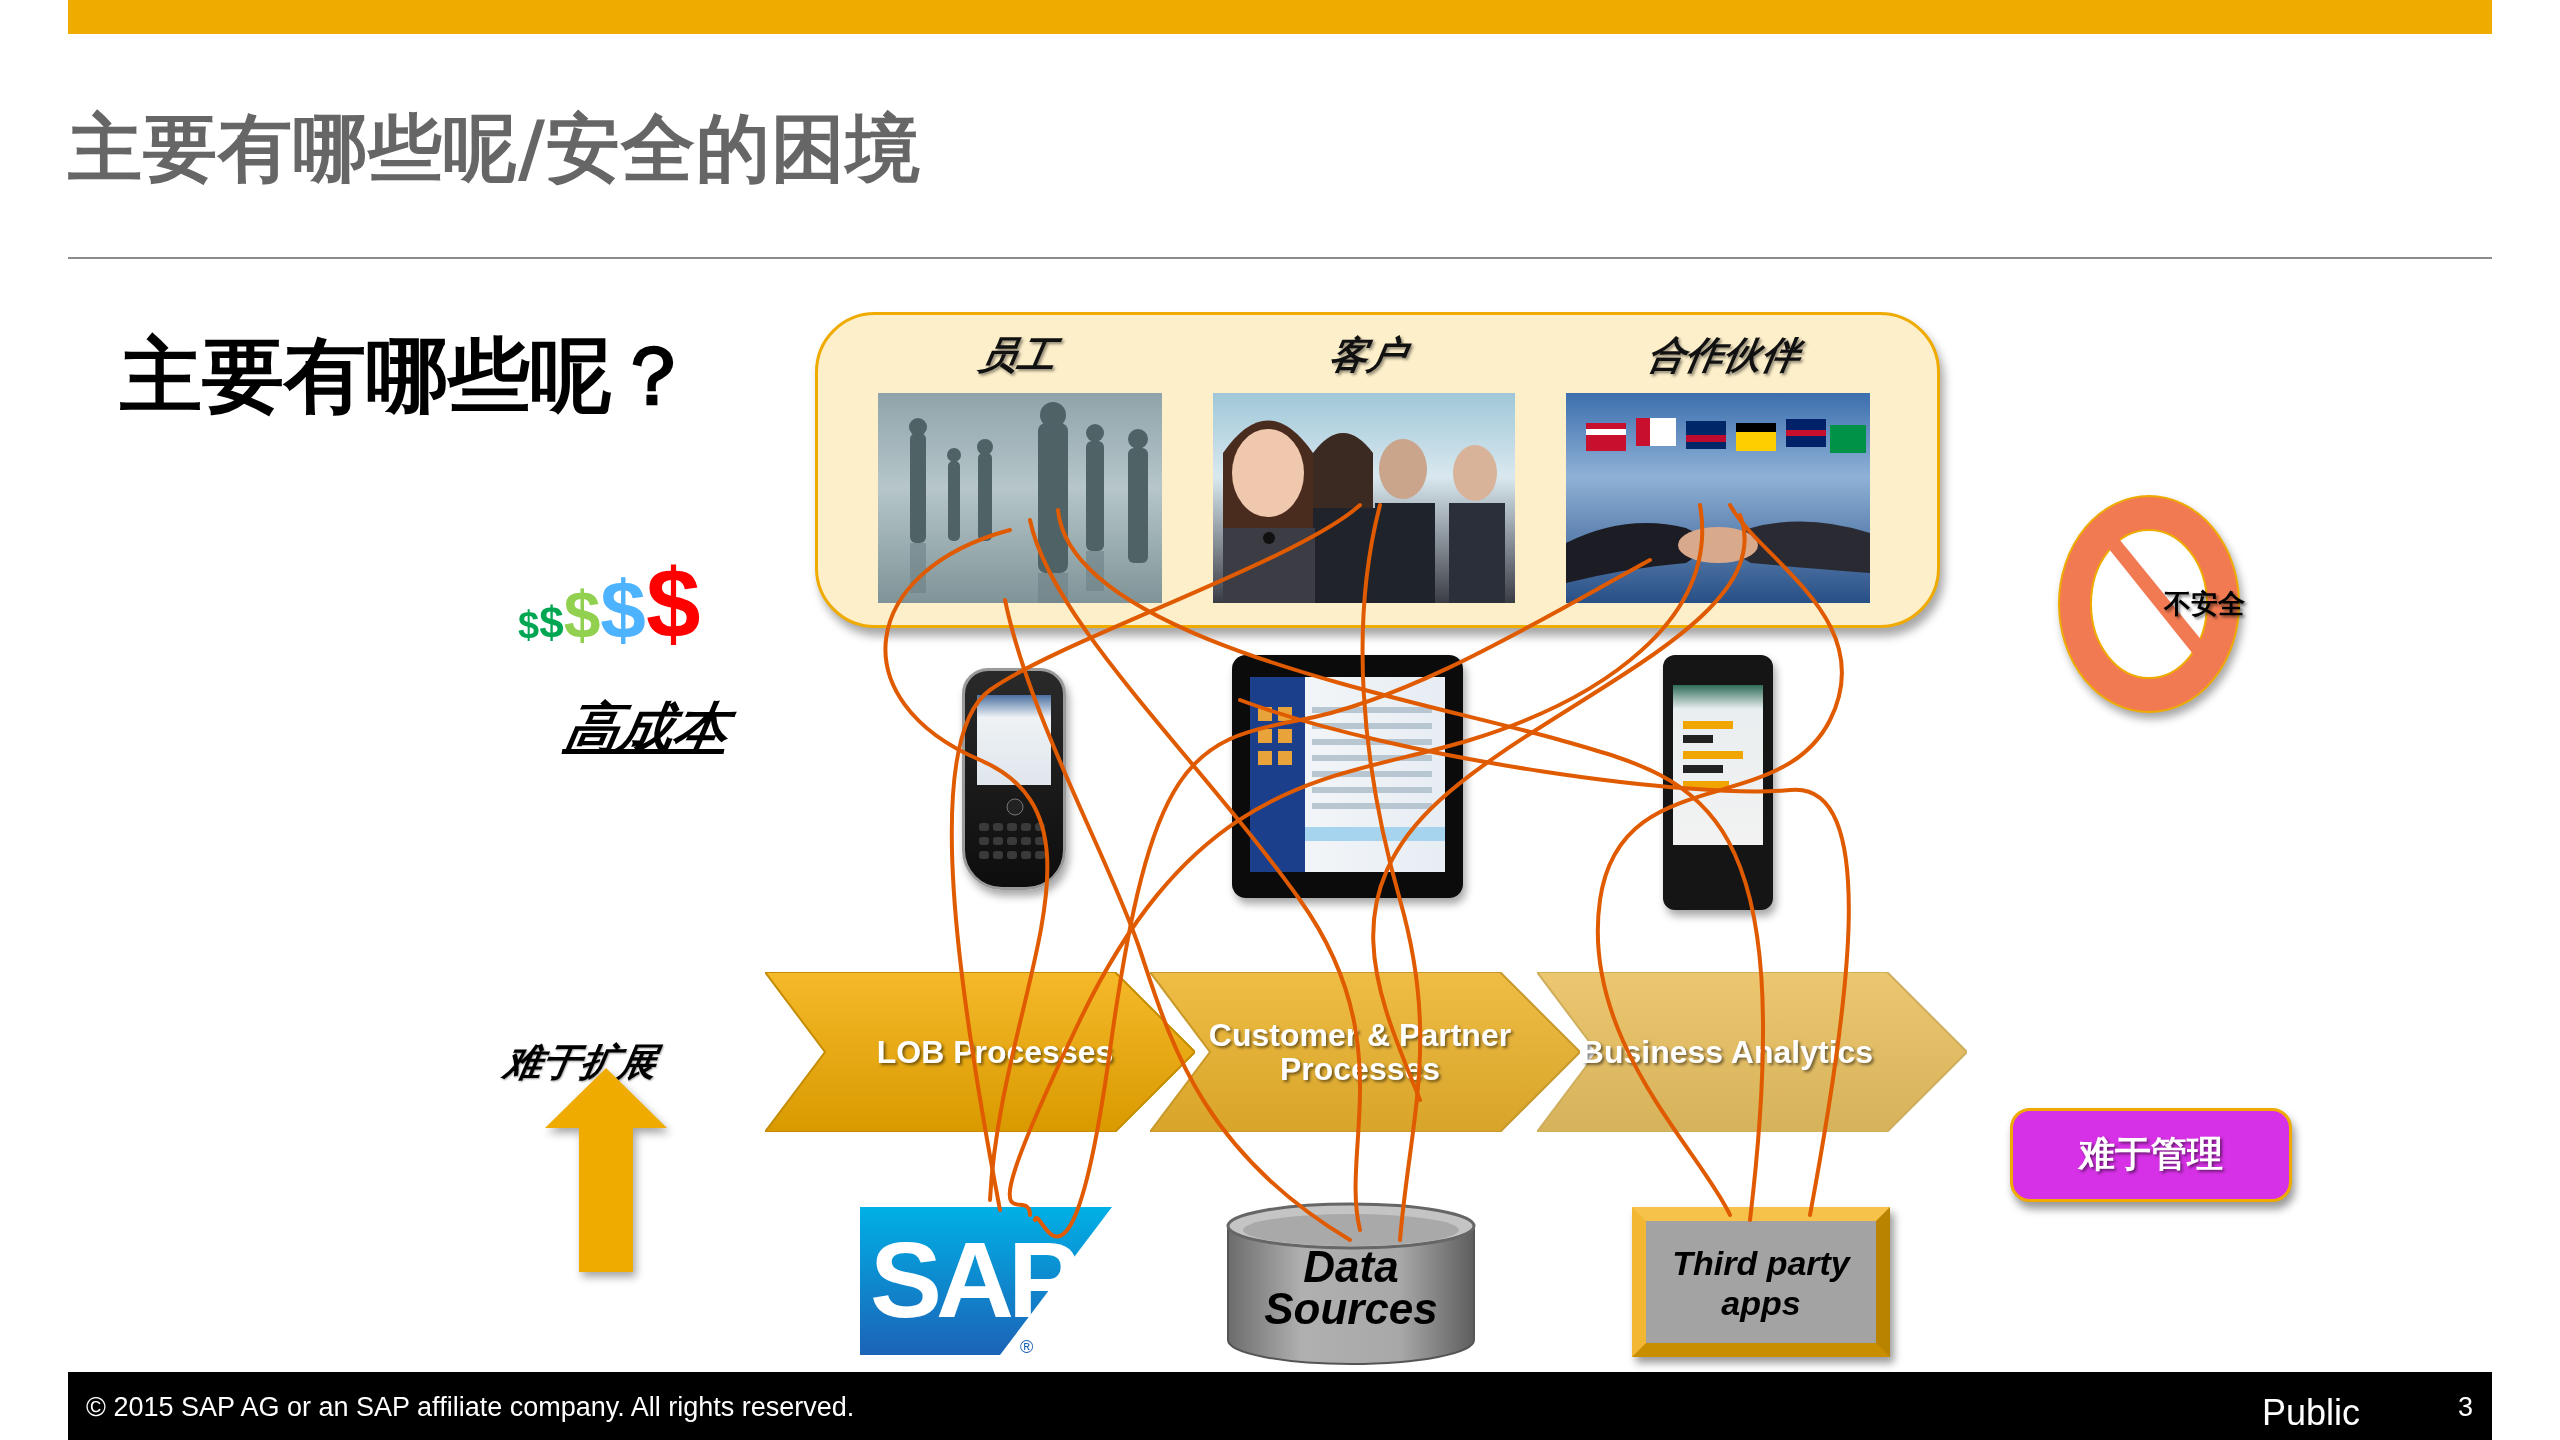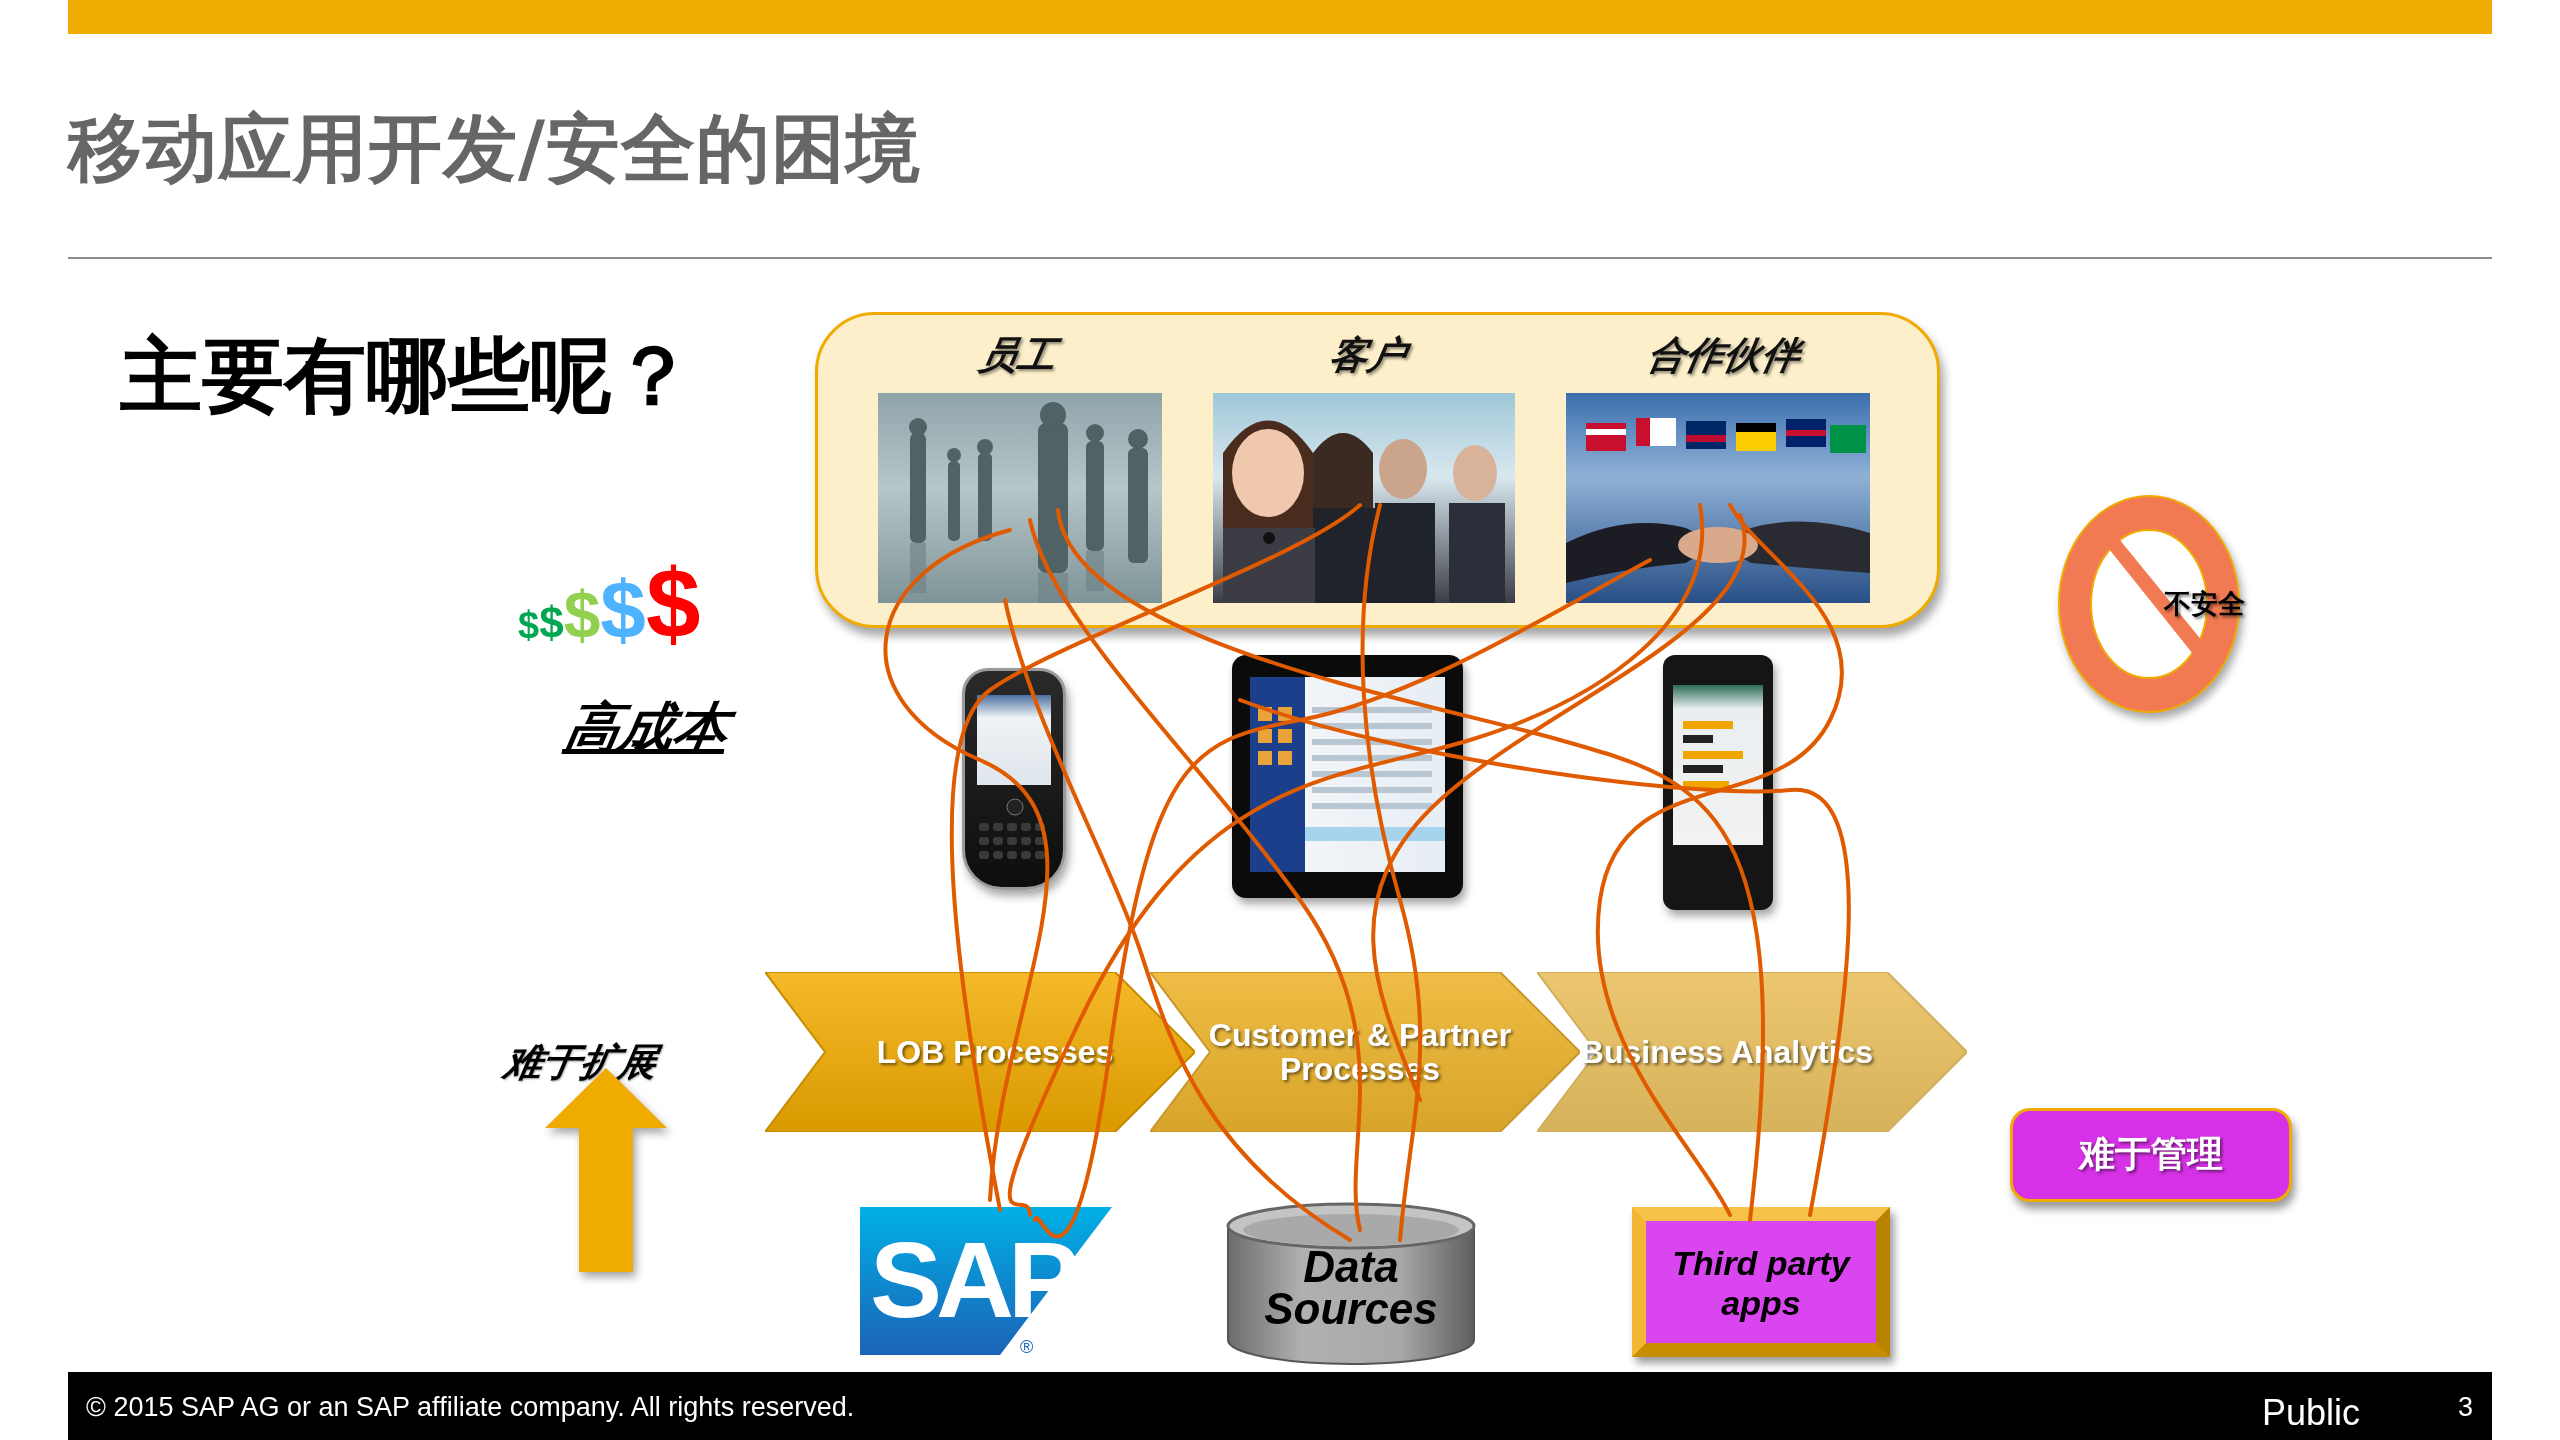--- a/index.html
+++ b/index.html
@@ -35,21 +35,21 @@
   .chev { top:972px; height:160px; width:430px; }
   .chev-label { position:absolute; left:0; right:0; top:50%; transform:translateY(-50%); text-align:center; color:#fff;
                 font-weight:bold; font-size:32px; line-height:34px; text-shadow:2px 2px 3px rgba(0,0,0,0.5);
                 font-family:"Liberation Sans","DejaVu Sans",sans-serif; }
 
   .expand-label { left:505px; top:1037px; font-size:38px; font-weight:bold; font-style:italic; color:#000; white-space:nowrap; transform:skewX(-10deg); text-shadow:1px 1px 2px rgba(0,0,0,0.4); }
 
   .sap-logo { left:848px; top:1207px; width:252px; height:148px;padding-left:12px; }
   .db { left:1222px; top:1200px; width:258px; height:168px; }
   .db-label { position:absolute; left:0; right:0; top:46px; text-align:center; font-size:44px; font-weight:bold; font-style:italic; color:#000; line-height:42px; font-family:"Liberation Sans","DejaVu Sans",sans-serif; }
-  .third { left:1632px; top:1207px; width:258px; height:150px; background:#d946ef; box-sizing:border-box;
+  .third { left:1632px; top:1207px; width:258px; height:150px; background:#a3a3a3; box-sizing:border-box;
            border-top:14px solid #f6c24a; border-left:14px solid #f3b733; border-right:14px solid #b98300; border-bottom:14px solid #c88e00;
            box-shadow:4px 6px 8px rgba(0,0,0,0.4); }
   .third-label { position:absolute; left:0; right:0; top:22px; text-align:center; font-size:34px; font-weight:bold; font-style:italic; color:#000; line-height:40px; font-family:"Liberation Sans","DejaVu Sans",sans-serif; }
 
   .nosign { left:2053px; top:492px; width:192px; height:230px; }
   .nosign-label { position:absolute; left:0; right:0; top:94px; text-align:right; font-size:27px; font-weight:bold; color:#000; text-shadow:2px 2px 3px rgba(0,0,0,0.5); }
   .manage-btn { left:2010px; top:1108px; width:282px; height:94px; background:#d631e6; border:3px solid #efab00; border-radius:20px; box-sizing:border-box;
                 box-shadow:3px 7px 8px rgba(0,0,0,0.4); color:#fff; font-size:36px; font-weight:bold; text-align:center; line-height:86px;
                 text-shadow:2px 2px 3px rgba(0,0,0,0.5); cursor:pointer; }
 
@@ -57,21 +57,21 @@
 
   .footer { left:68px; top:1372px; width:2424px; height:68px; background:#000; }
   .footer-copy { left:86px; top:1392px; font-size:27px; color:#fff; white-space:nowrap; font-family:"Liberation Sans","DejaVu Sans",sans-serif; }
   .footer-public { left:2262px; top:1392px; font-size:36px; color:#fff; font-family:"Liberation Sans","DejaVu Sans",sans-serif; }
   .footer-page { left:2458px; top:1392px; font-size:27px; color:#fff; font-family:"Liberation Sans","DejaVu Sans",sans-serif; }
 </style>
 </head>
 <body>
 
 <div class="abs topbar"></div>
-<div class="abs title">移动应用开发/安全的困境</div>
+<div class="abs title">主要有哪些呢/安全的困境</div>
 <div class="abs divider"></div>
 <div class="abs subtitle">主要有哪些呢？</div>
 
 <div class="abs group-box"></div>
 <div class="abs grp-label" style="left:980px;">员工</div>
 <div class="abs grp-label" style="left:1330px;">客户</div>
 <div class="abs grp-label" style="left:1648px;">合作伙伴</div>
 
 <div class="abs photo photo-emp">
   <svg width="284" height="210">

